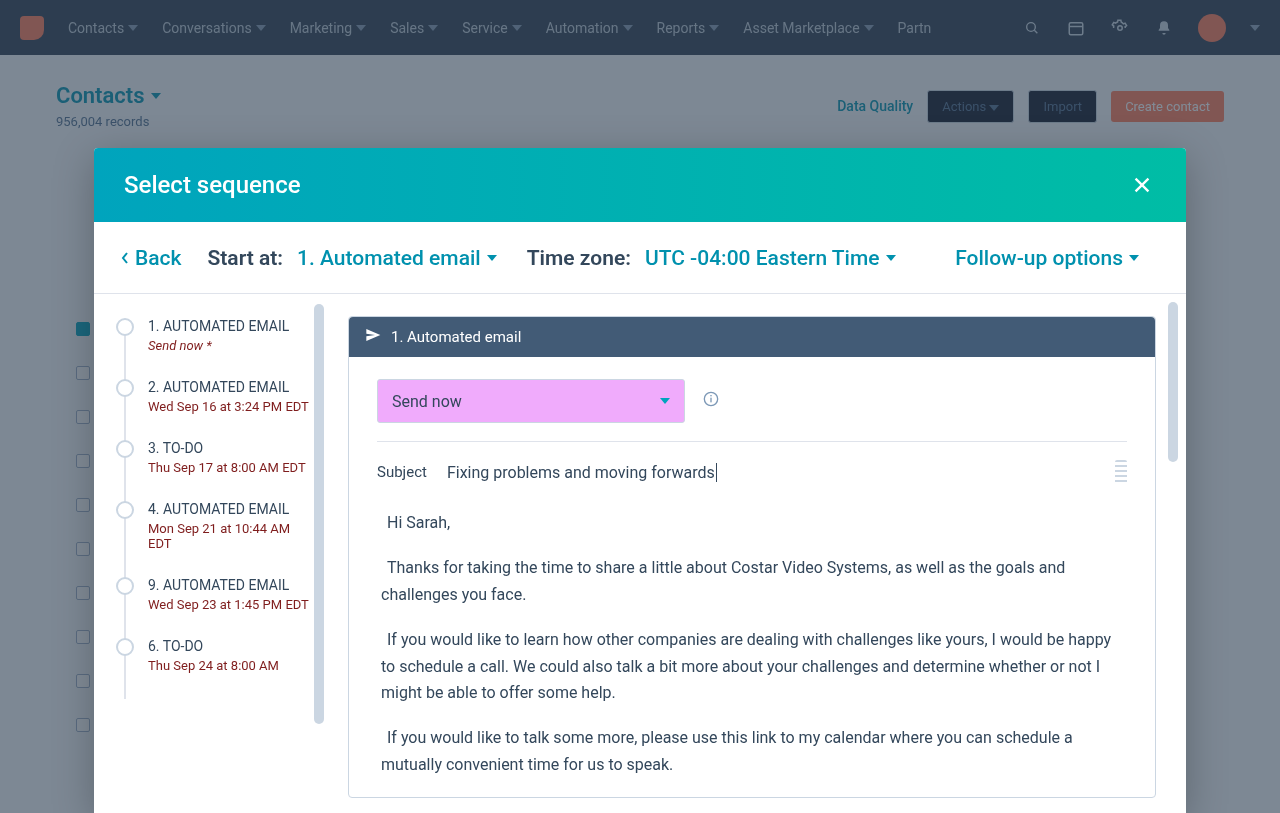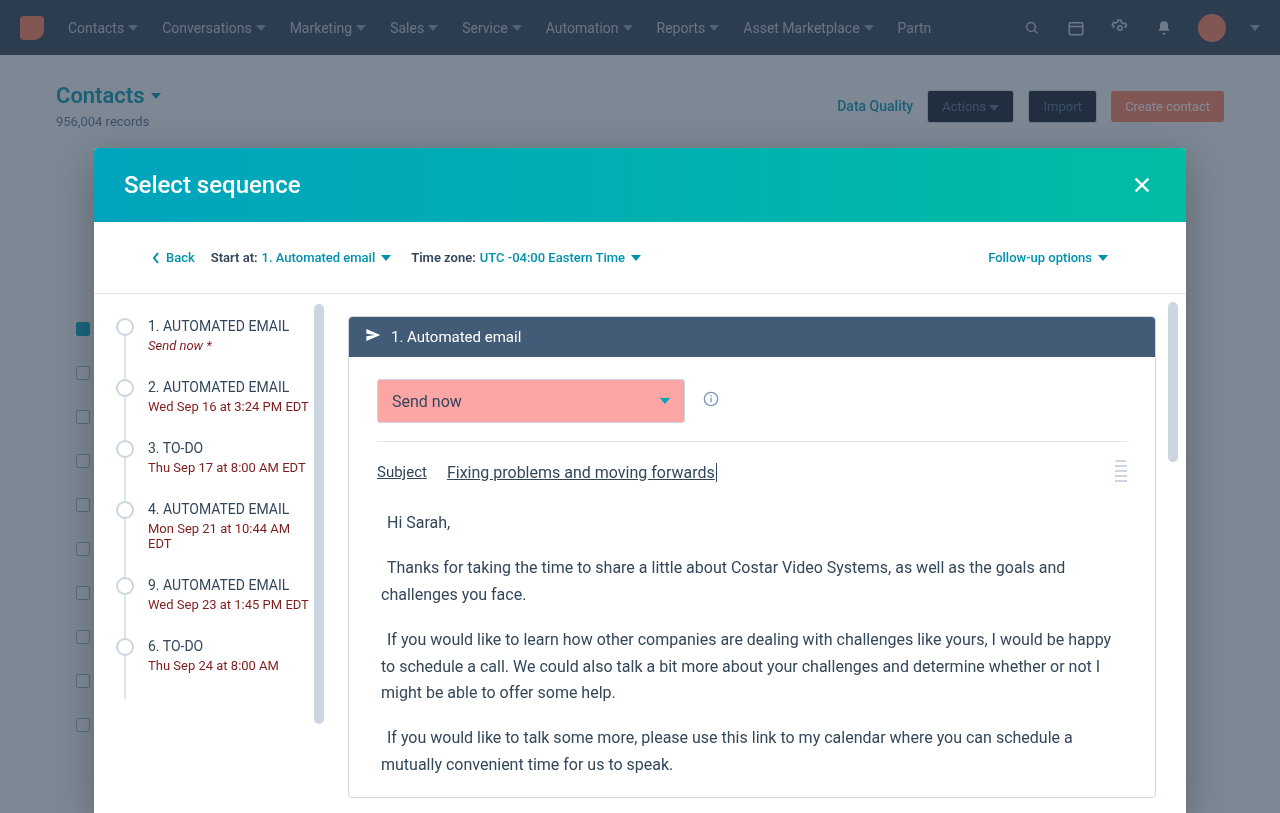--- a/index.html
+++ b/index.html
@@ -24,21 +24,21 @@
 
   .overlay { position: absolute; inset: 0; background: rgba(45,62,80,0.6); }
 
   
   .modal { position: absolute; left: 94px; right: 94px; top: 148px; bottom: 0; border-radius: 4px 4px 0 0; background: #fff; display: flex; flex-direction: column; box-shadow: 0 10px 40px rgba(0,0,0,0.25); overflow: hidden; }
   .modal-header { height: 74px; background: linear-gradient(90deg, #00a4bd 0%, #00bda5 100%); color: #fff; display: flex; align-items: center; padding: 0 30px; }
   .modal-header h2 { font-weight: 500; font-size: 24px; }
   .modal-header .close { margin-left: auto; width: 28px; height: 28px; display: flex; align-items: center; justify-content: center; cursor: pointer; }
   .modal-header .close svg { stroke: #fff; }
 
-  .modal-subbar { height: 72px; border-bottom: 1px solid #dfe3eb; display: flex; align-items: center; padding: 0 58px; font-size: 13px; }
+  .modal-subbar { height: 72px; border-bottom: 1px solid #dfe3eb; display: flex; align-items: center; padding: 0 27px; font-size: 21px; gap: 10px; }
   .modal-subbar .back { color: #0091ae; font-weight: 500; display: flex; align-items: center; gap: 6px; margin-right: 16px; cursor: pointer; }
   .modal-subbar .label { color: #33475b; font-weight: 600; margin-right: 4px; }
   .modal-subbar .dd { color: #0091ae; font-weight: 500; display: inline-flex; align-items: center; gap: 6px; cursor: pointer; margin-right: 20px; }
   .modal-subbar .right { margin-left: auto; }
   .caret { width: 0; height: 0; border-left: 5px solid transparent; border-right: 5px solid transparent; border-top: 6px solid currentColor; display: inline-block; }
 
   .modal-body { flex: 1; display: flex; overflow: hidden; }
 
   
   .steps-col { width: 230px; padding: 24px 10px 24px 22px; position: relative; overflow: hidden; }
@@ -54,25 +54,25 @@
 
   
   .editor-col { flex: 1; padding: 22px 30px 0 24px; position: relative; overflow: hidden; }
   .editor-scroll-stub { position: absolute; right: 8px; top: 8px; width: 10px; height: 160px; background: #cbd6e2; border-radius: 5px; }
   .block { border: 1px solid #cbd6e2; border-radius: 4px; background: #fff; }
   .block-head { background: #425b76; color: #fff; padding: 10px 16px; display: flex; align-items: center; gap: 10px; border-radius: 4px 4px 0 0; font-size: 15px; }
   .block-head .send-icon svg { fill: #fff; }
   .block-inner { padding: 22px 28px 0 28px; }
 
   .send-row { display: flex; align-items: center; gap: 18px; padding-bottom: 18px; border-bottom: 1px solid #dfe3eb; }
-  .select { width: 308px; height: 44px; border: 1px solid #cbd6e2; border-radius: 3px; background: #fca5a5; display: flex; align-items: center; padding: 0 14px; color: #33475b; font-size: 16px; cursor: pointer; }
+  .select { width: 308px; height: 44px; border: 1px solid #cbd6e2; border-radius: 3px; background: #f0abfc; display: flex; align-items: center; padding: 0 14px; color: #33475b; font-size: 16px; cursor: pointer; }
   .select .caret { margin-left: auto; color: #00a4bd; }
   .info-icon { color: #7c98b6; }
 
-  .subject-row { display: flex; align-items: center; gap: 20px; padding: 18px 0 12px; text-decoration: underline; }
+  .subject-row { display: flex; align-items: center; gap: 20px; padding: 18px 0 12px; }
   .subject-row .lab { font-size: 15px; color: #33475b; }
   .subject-row .val { font-size: 16px; color: #33475b; border-right: 1px solid #33475b; padding-right: 1px; }
   .subject-row .grip { margin-left: auto; width: 12px; height: 24px; background: repeating-linear-gradient(#cbd6e2 0 2px, transparent 2px 5px); border-radius: 2px; }
 
   .email-body { padding: 14px 0 0 4px; font-size: 16px; line-height: 1.68; color: #33475b; }
   .email-body p { margin-bottom: 18px; text-indent: 6px; }
 
   .fake-checklist { position: absolute; left: 76px; top: 322px; display: flex; flex-direction: column; gap: 30px; }
   .fake-checklist .cb { width: 14px; height: 14px; border: 1px solid #9db0c7; border-radius: 2px; background: #fff; }
   .fake-checklist .cb.checked { background: #00a4bd; border-color: #00a4bd; }

